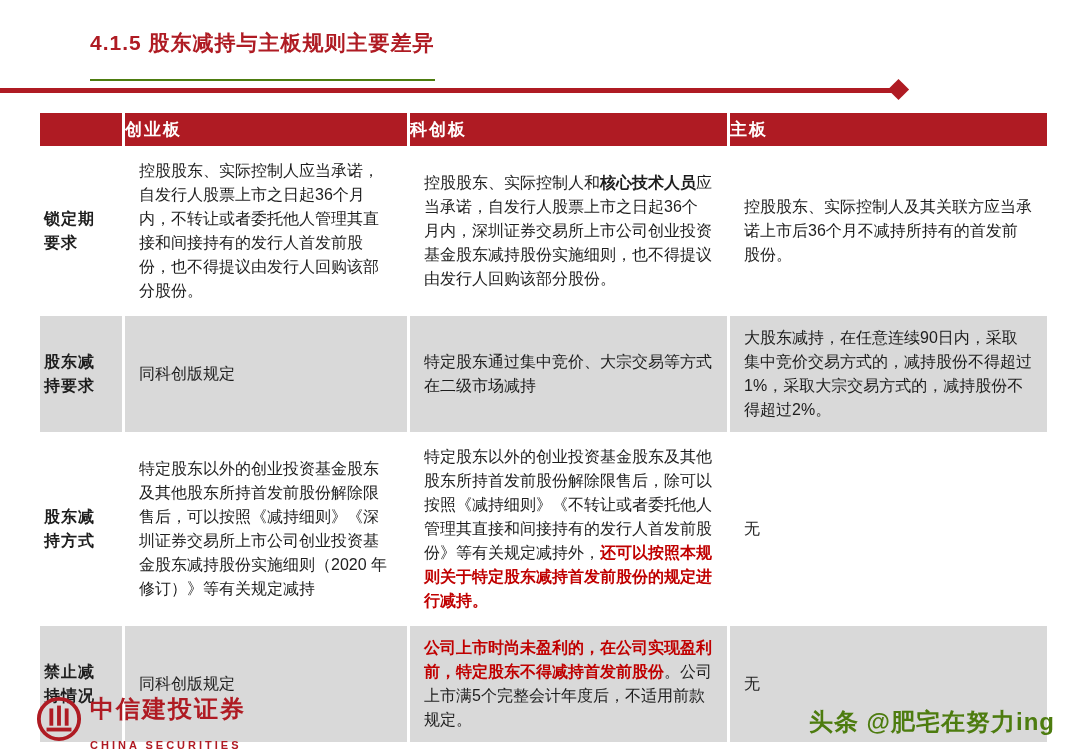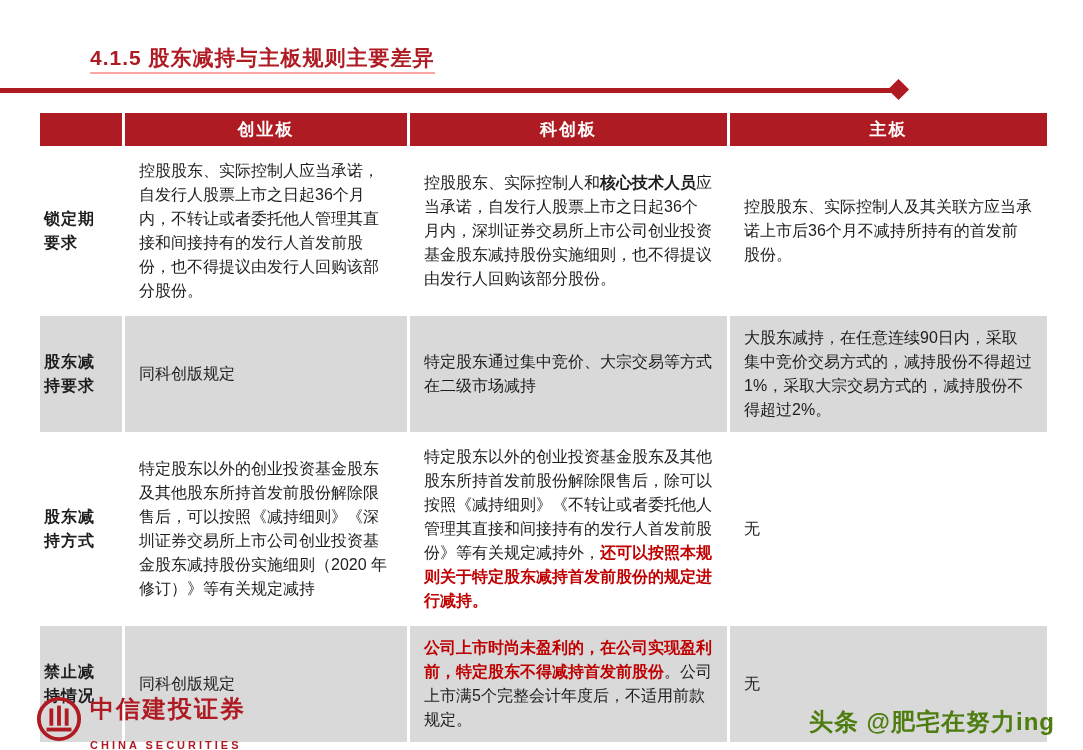--- a/index.html
+++ b/index.html
@@ -14,27 +14,27 @@
     background:#fff;
     font-family:"Liberation Sans","DejaVu Sans",sans-serif;
     color:var(--text-dark);
     position:relative;
     overflow:hidden;
   }
   .page{position:absolute;inset:0;}
 
   .title{
     position:absolute;
-    left:90px;top:44px;
+    left:90px;top:29px;
     font-size:21px;
     font-weight:bold;
     letter-spacing:1px;
     color:var(--brand-red);
-    border-bottom:2px solid #fca5a5;
-    padding-bottom:0;
+    border-bottom:2px solid #4d7c0f;
+    padding-bottom:22px;
     display:inline-block;
   }
 
   .divider{
     position:absolute;
     left:0;top:88px;
     width:893px;height:5px;
     background:var(--brand-red);
   }
   .diamond{
@@ -60,21 +60,21 @@
   }
   th.corner{
     background:var(--brand-red);
     height:36px;
   }
   th.colh{
     background:var(--brand-red);
     color:#fff;
     font-size:17px;
     font-weight:bold;
-    text-align:center;
+    text-align:left;
     height:36px;
     letter-spacing:2px;
   }
   th.rowh{
     font-weight:bold;
     font-size:16px;
     text-align:left;
     white-space:pre-line;
     letter-spacing:1px;
     padding:8px 4px;

